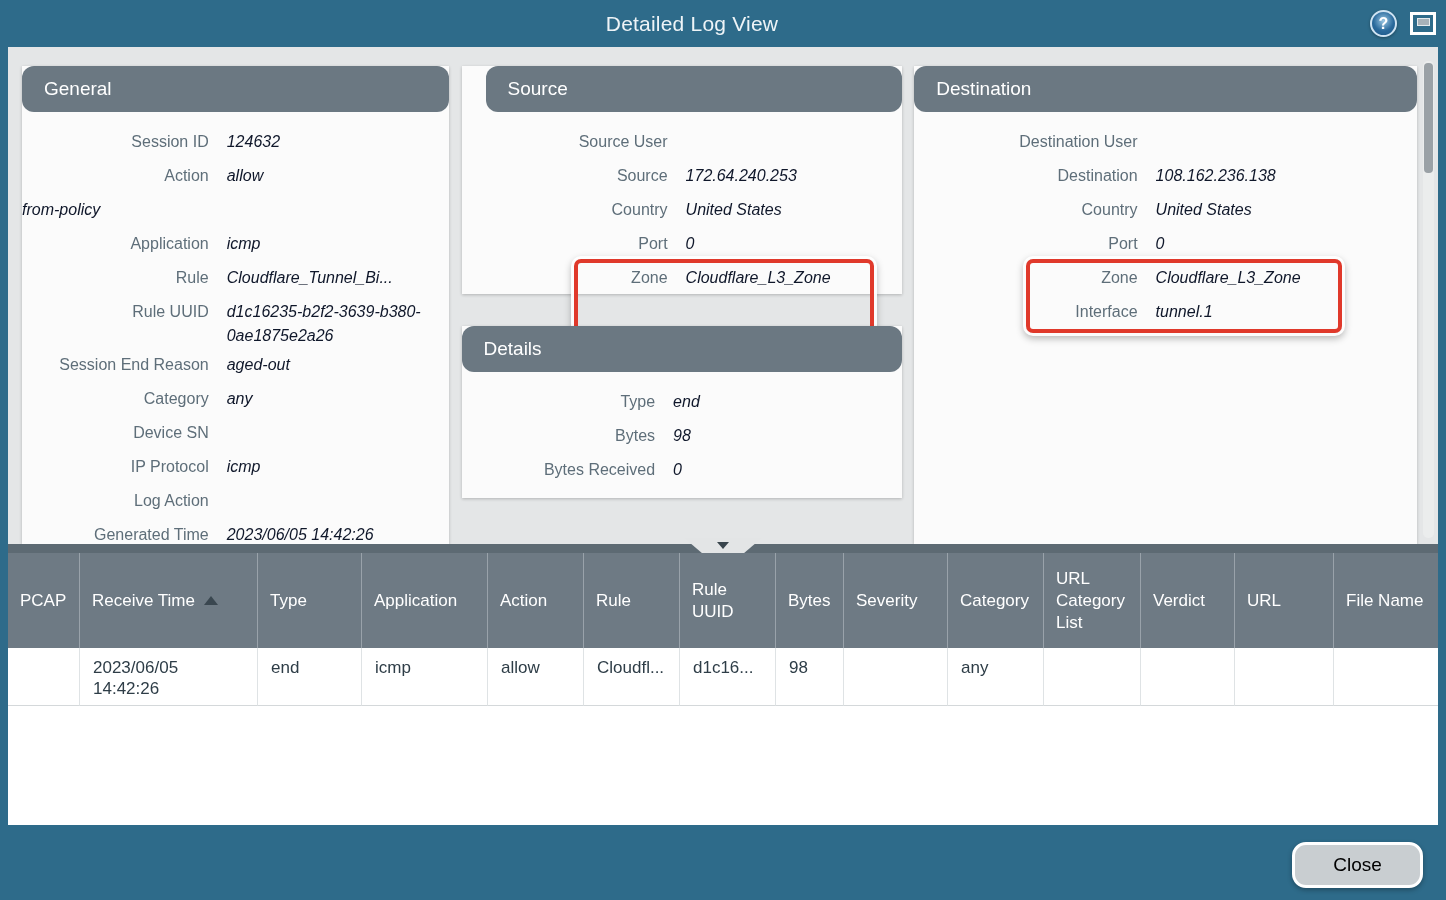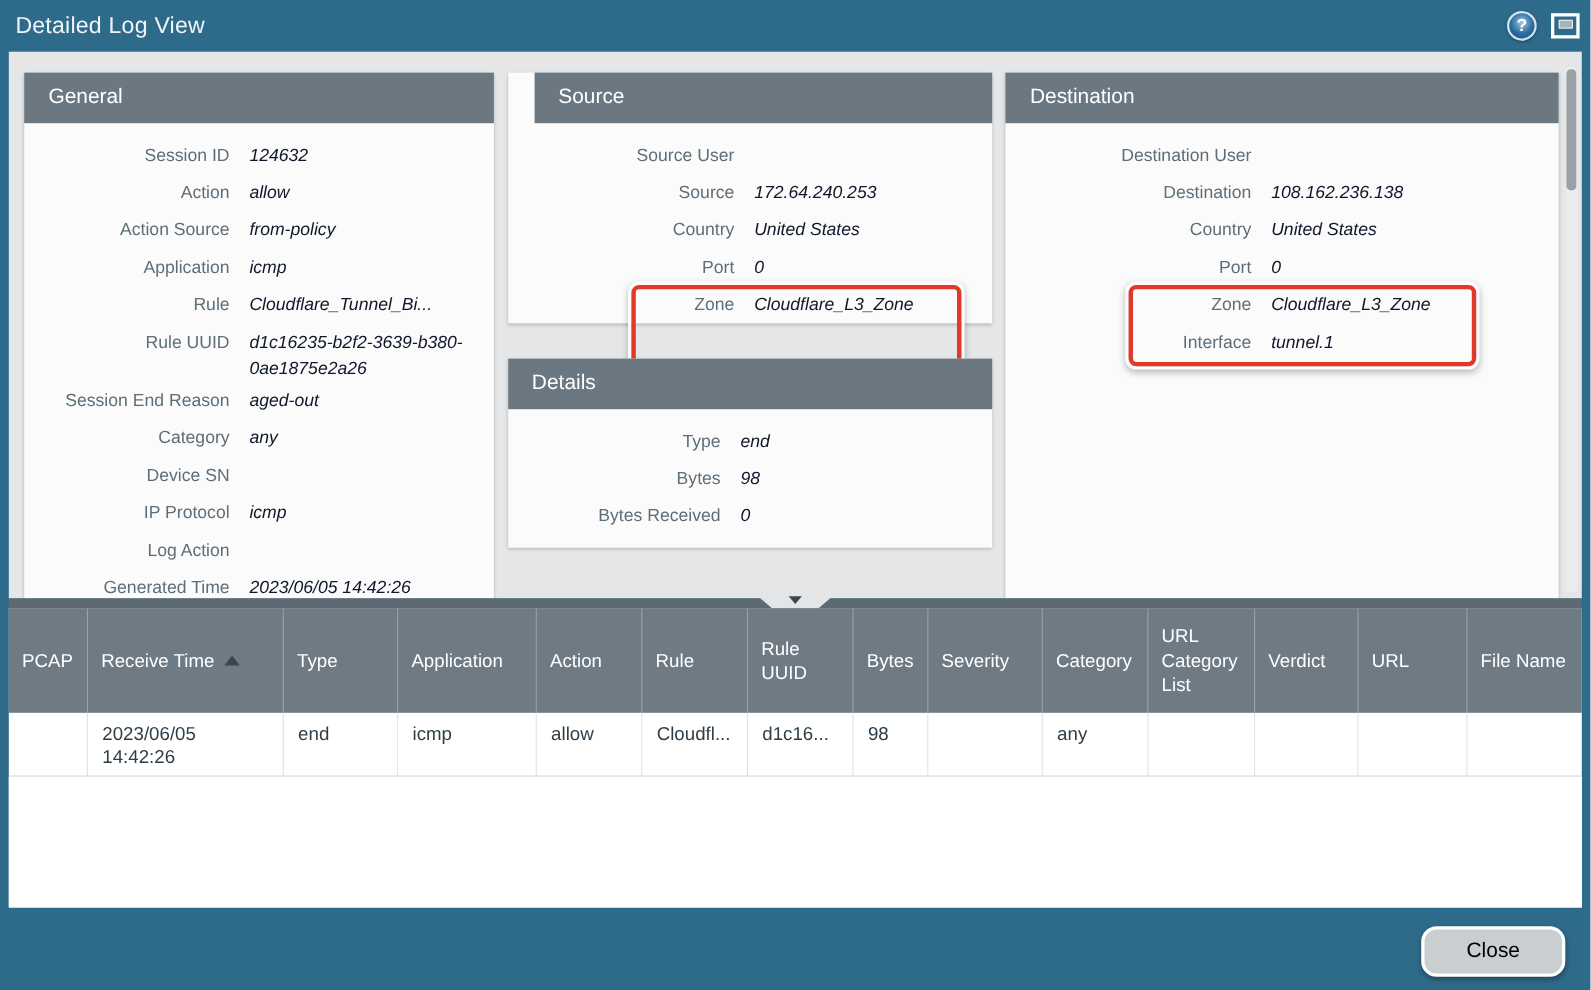--- a/index.html
+++ b/index.html
@@ -3,41 +3,41 @@
 <meta charset="utf-8">
 <style>
   * { box-sizing: border-box; margin: 0; padding: 0; }
   html, body { width: 1446px; height: 900px; }
   body { font-family: "Liberation Sans", sans-serif; }
 
   .dialog { width: 1446px; height: 900px; background: #2E6B8A; position: relative; overflow: hidden; }
 
   
   .titlebar { height: 47px; display: flex; align-items: center; padding: 0 10px 0 14px; }
-  .titlebar .title { color: #EEF4F7; font-size: 21px; letter-spacing: .2px; flex: 1; }
+  .titlebar .title { color: #EEF4F7; font-size: 21px; letter-spacing: .2px; flex: 1; text-align: center; }
   .tb-icons { display: flex; align-items: center; gap: 13px; }
   .help-icon { width: 27px; height: 27px; border-radius: 50%;
     background: radial-gradient(circle at 50% 38%, #9cc8e4 0%, #2a6a9c 55%, #1b5586 100%);
     border: 2px solid #cfe3f2; color: #fff; font-weight: bold; font-size: 16px;
     display: flex; align-items: center; justify-content: center; cursor: pointer;
     box-shadow: 0 1px 3px rgba(0,0,0,.35); }
   .win-icon { width: 26px; height: 23px; border: 3px solid #fff; background: transparent; cursor: pointer; }
   .win-icon .inner { width: 13px; height: 8px; background: #A7B2B9; border: 1px solid #E4EAED; margin: 3px auto 0; }
 
   
   .content { position: relative; height: 497px; margin: 0 8px; background: #E4E6E7;
     padding: 19px 21px 0 14px; overflow: hidden; display: flex; }
   .col { display: flex; flex-direction: column; }
   .col-general { width: 448px; margin-right: 13px; }
   .col-middle  { width: 463px; margin-right: 12px; }
   .col-dest    { width: 528px; justify-content: center; }
 
   .panel { background: #FBFBFB; box-shadow: 0 1px 3px rgba(0,0,0,.22); position: relative; }
   .panel-header { height: 46px; background: #6B7882; color: #fff; font-size: 19px;
-    line-height: 46px; padding-left: 22px; }
+    line-height: 46px; padding-left: 22px; border-radius: 12px; }
   .panel-body { padding-top: 13px; overflow: hidden; }
 
   .panel-general .panel-body { height: 432px; }
   .panel-source  .panel-body { height: 182px; }
   .panel-source  { margin-bottom: 32px; padding-left: 24px; }
   .panel-details .panel-body { height: 126px; }
   .panel-dest    .panel-body { height: 432px; }
 
   .frow { display: flex; line-height: 34px; min-height: 34px; font-size: 16px; }
   .frow .lbl { width: 48%; text-align: right; padding-right: 18px; color: #5E6E79; }
@@ -118,21 +118,20 @@
         <div class="panel-body">
           <div class="frow">
               <span class="lbl">Session ID</span>
               <span class="val">124632</span>
             </div>
           <div class="frow">
               <span class="lbl">Action</span>
               <span class="val">allow</span>
             </div>
           <div class="frow">
-              <span class="lbl">Action Source</span>
               <span class="val">from-policy</span>
             </div>
           <div class="frow">
               <span class="lbl">Application</span>
               <span class="val">icmp</span>
             </div>
           <div class="frow">
               <span class="lbl">Rule</span>
               <span class="val">Cloudflare_Tunnel_Bi...</span>
             </div>

